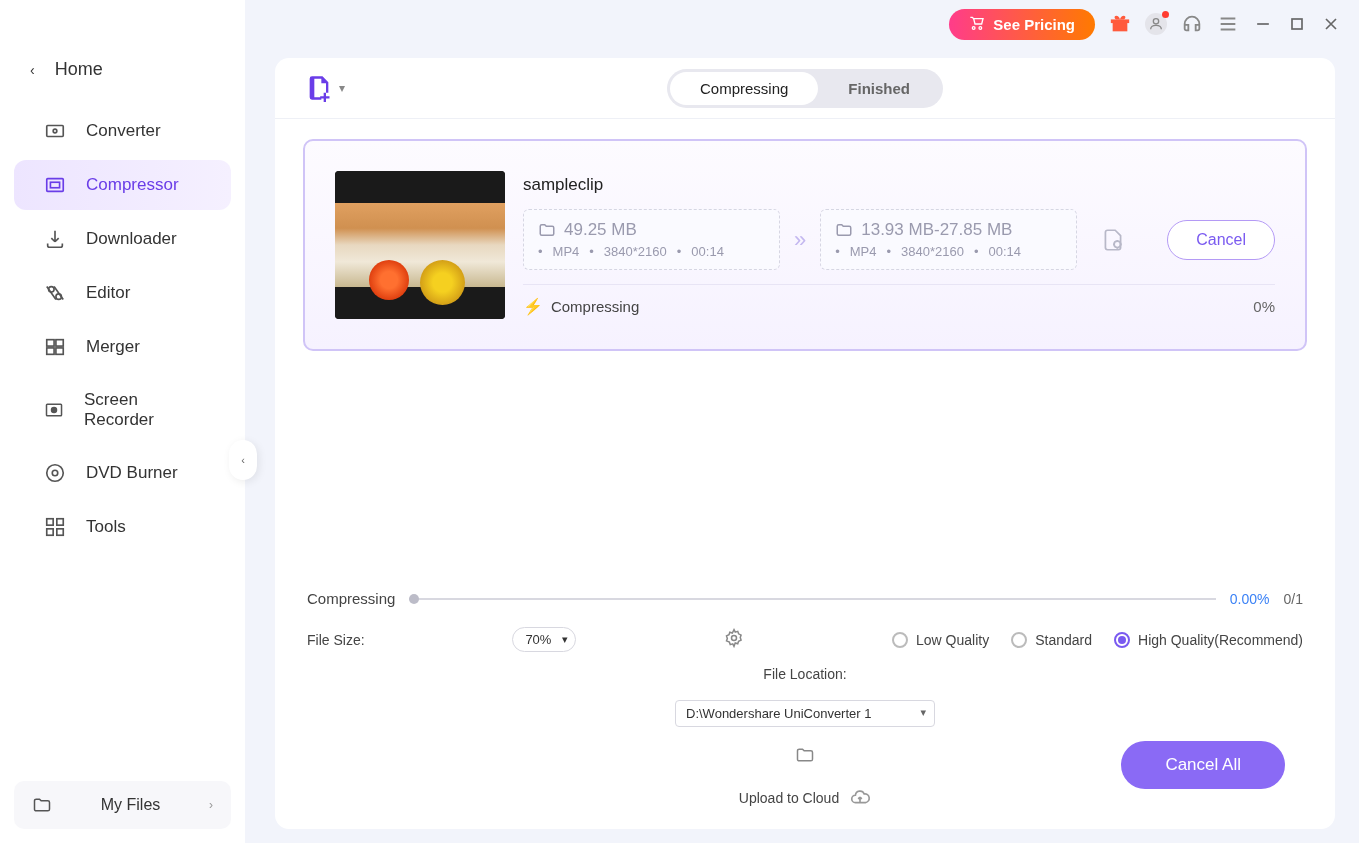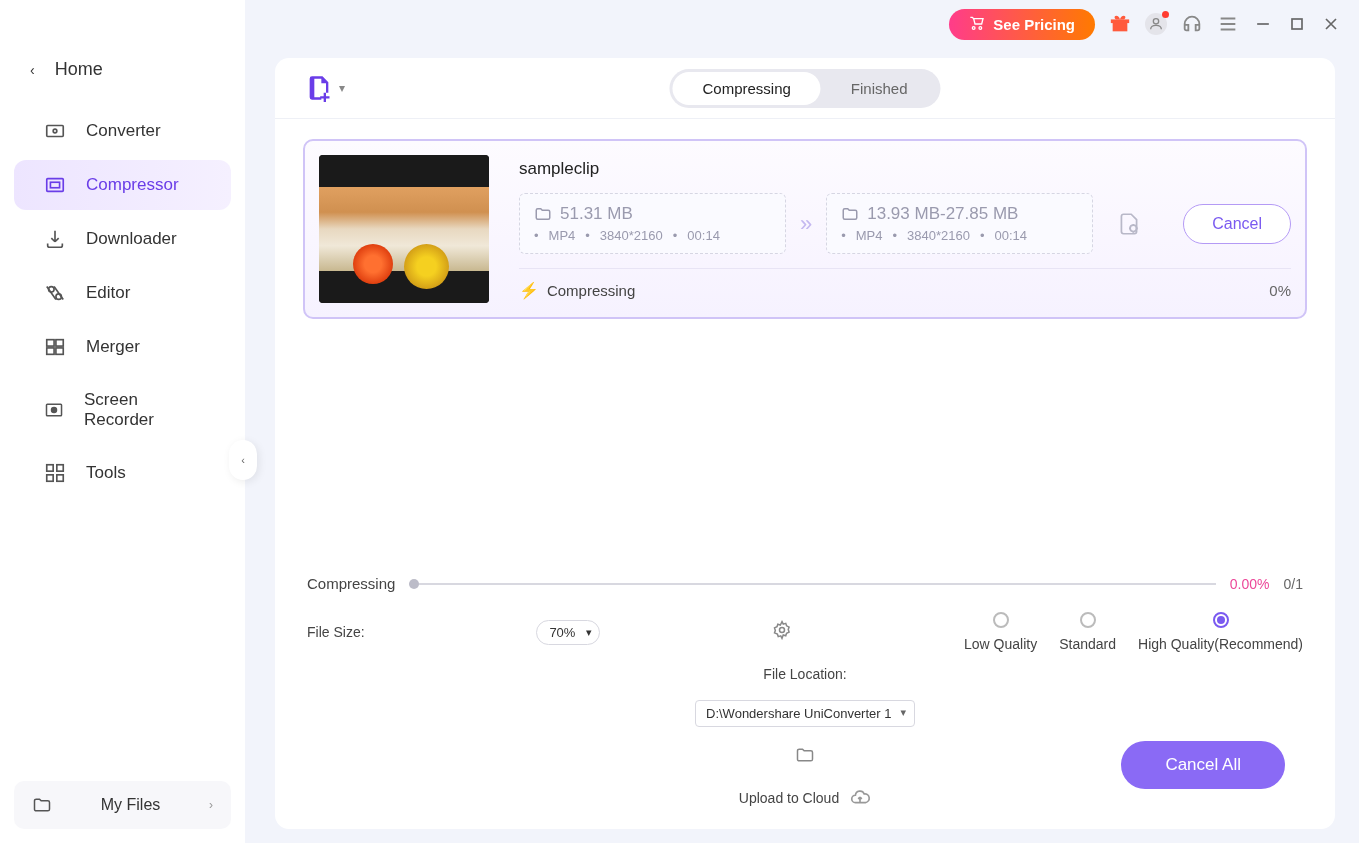--- a/index.html
+++ b/index.html
@@ -28,25 +28,25 @@
 .titlebar .ticon.gift { color: #ff5a3c; }
 .titlebar .ticon.avatar { background: #e4e4ea; border-radius: 50%; padding: 3px; }
 .titlebar .ticon.avatar::after { content: ''; position: absolute; top: -2px; right: -2px; width: 7px; height: 7px; background: #ff3b30; border-radius: 50%; }
 .titlebar .wc { width: 20px; cursor: pointer; color: #666; display:flex; align-items:center; justify-content:center; }
 
 .content-card { margin: 14px 24px 14px 30px; background: #fff; border-radius: 14px; flex: 1; display: flex; flex-direction: column; overflow: hidden; }
 .card-header { display: flex; align-items: center; padding: 16px 30px; border-bottom: 1px solid #eef0f6; position: relative; }
 .add-file { display: flex; align-items: center; gap: 6px; cursor: pointer; }
 .add-file-icon { width: 28px; height: 28px; color: #6a3de8; }
 .tab-group { position: absolute; left: 50%; transform: translateX(-50%); background: #e8e8ef; border-radius: 20px; display: flex; padding: 3px; }
-.tab { padding: 8px 30px; border-radius: 18px; font-size: 15px; color: #666; cursor: pointer; }
+.tab { padding: 8px 30px; border-radius: 18px; font-size: 15px; color: #666; cursor: pointer; font-weight: bold; }
 .tab.active { background: #fff; color: #222; font-weight: 500; }
 
 .task-list { flex: 1; padding: 20px 28px; }
-.task-card { border: 2px solid #d0c4f7; background: linear-gradient(180deg, #fdfbff 0%, #f6f2ff 100%); border-radius: 10px; padding: 14px; display: flex; gap: 30px; justify-content: space-between; }
+.task-card { border: 2px solid #d0c4f7; background: linear-gradient(180deg, #fdfbff 0%, #f6f2ff 100%); border-radius: 10px; padding: 30px; display: flex; gap: 18px; justify-content: space-between; }
 .thumb { width: 170px; height: 148px; background: #222; border-radius: 4px; overflow: hidden; display: flex; flex-direction: column; }
 .thumb-bar { height: 32px; background: #1a1a1a; }
 .thumb-img { flex: 1; background: linear-gradient(180deg, #e0a060 0%, #d09050 30%, #e8d8c0 50%, #f0e8d8 70%, #c8b890 100%); position: relative; }
 .thumb-img::before { content: ''; position: absolute; left: 50%; top: 68%; width: 45px; height: 45px; background: radial-gradient(circle, #f5d020 30%, #d4a017 70%); border-radius: 50%; }
 .thumb-img::after { content: ''; position: absolute; left: 20%; top: 68%; width: 40px; height: 40px; background: radial-gradient(circle, #ff7030 30%, #e04010 70%); border-radius: 50%; }
 .task-body { flex: 1; display: flex; flex-direction: column; }
 .task-title { font-size: 17px; color: #222; margin-bottom: 14px; margin-top: 4px; }
 .task-row { display: flex; align-items: center; gap: 14px; }
 .info-box { flex: 1; border: 1px dashed #d6d6e3; border-radius: 6px; padding: 10px 14px; background: #fafaff; }
 .info-size { display: flex; align-items: center; gap: 8px; color: #9a9aae; font-size: 17px; margin-bottom: 4px; }
@@ -59,34 +59,34 @@
 .task-status-left { display: flex; align-items: center; gap: 8px; }
 .bolt { color: #ff7a00; font-size: 16px; }
 .status-text { color: #444; font-size: 15px; }
 .status-pct { color: #666; font-size: 15px; }
 
 .bottom-bar { padding: 0 32px 20px 32px; }
 .progress-row { display: flex; align-items: center; gap: 14px; margin-bottom: 20px; }
 .progress-label { font-size: 15px; color: #444; }
 .progress-track { flex: 1; height: 2px; background: #d8d8e0; position: relative; }
 .progress-track::before { content:''; position:absolute; left:0; top:-4px; width:10px; height:10px; background:#bcbcc8; border-radius:50%; }
-.progress-pct { font-size: 14px; color: #ec4899; }
+.progress-pct { font-size: 14px; color: #3b82f6; }
 .progress-count { font-size: 14px; color: #666; }
 .options-row { display: flex; align-items: center; gap: 20px; margin-bottom: 14px; justify-content: space-between; }
 .opt-label { font-size: 14px; color: #444; }
 .file-size-select { border: 1px solid #d8d8e0; border-radius: 14px; padding: 4px 24px 4px 12px; font-size: 13px; color: #333; position: relative; background: #fff; display:inline-flex; align-items:center; }
 .file-size-select::after { content: '▾'; position: absolute; right: 8px; color: #333; font-size: 11px; }
 .cog-icon { color: #888; width: 20px; cursor: pointer; }
 .radio-group { display: flex; gap: 22px; }
-.radio-opt { display: flex; align-items: center; gap: 8px; font-size: 14px; color: #444; cursor: pointer; flex-direction: column; }
+.radio-opt { display: flex; align-items: center; gap: 8px; font-size: 14px; color: #444; cursor: pointer; }
 .radio-circle { width: 16px; height: 16px; border: 2px solid #bbb; border-radius: 50%; display: flex; align-items: center; justify-content: center; }
 .radio-opt.selected .radio-circle { border-color: #7a5af0; }
 .radio-opt.selected .radio-circle::after { content:''; width: 8px; height: 8px; background: #7a5af0; border-radius: 50%; }
 .location-row { display: flex; align-items: center; gap: 18px; flex-direction: column; }
-.loc-select { border: 1px solid #d8d8e0; border-radius: 4px; padding: 5px 26px 5px 10px; font-size: 13px; color: #333; width: 220px; position: relative; background: #fff; overflow: hidden; white-space: nowrap; }
+.loc-select { border: 1px solid #d8d8e0; border-radius: 4px; padding: 5px 26px 5px 10px; font-size: 13px; color: #333; width: 260px; position: relative; background: #fff; overflow: hidden; white-space: nowrap; }
 .loc-select::after { content: '▾'; position: absolute; right: 8px; color: #666; font-size: 11px; top: 5px; }
 .folder-icon { color: #888; width: 20px; cursor: pointer; }
 .upload-cloud { display: flex; align-items: center; gap: 10px; font-size: 14px; color: #444; cursor: pointer; }
 .cancel-all-btn { position: absolute; right: 50px; bottom: 40px; background: #8a6af5; color: #fff; border: none; padding: 14px 44px; border-radius: 28px; font-size: 17px; cursor: pointer; }
 svg { width: 100%; height: 100%; }
 </style>
 </head>
 <body>
 
 <div class="sidebar">
@@ -144,20 +144,29 @@
     <span class="label">Merger</span>
   </div>
   <div class="sidebar-item">
     <span class="icon">
         <svg viewBox="0 0 24 24" fill="none" stroke="currentColor" stroke-width="1.8">
           <rect x="3" y="5" width="18" height="14" rx="1"></rect>
           <circle cx="12" cy="12" r="3" fill="currentColor"></circle>
         </svg>
       </span>
     <span class="label">Screen Recorder</span>
+  </div>
+  <div class="sidebar-item">
+    <span class="icon">
+        <svg viewBox="0 0 24 24" fill="none" stroke="currentColor" stroke-width="1.8">
+          <circle cx="12" cy="12" r="9"></circle>
+          <circle cx="12" cy="12" r="3"></circle>
+        </svg>
+      </span>
+    <span class="label">DVD Burner</span>
   </div>
   <div class="sidebar-item">
     <span class="icon">
         <svg viewBox="0 0 24 24" fill="none" stroke="currentColor" stroke-width="1.8">
           <rect x="3" y="3" width="7" height="7"></rect>
           <rect x="14" y="3" width="7" height="7"></rect>
           <rect x="3" y="14" width="7" height="7"></rect>
           <rect x="14" y="14" width="7" height="7"></rect>
         </svg>
       </span>
@@ -249,21 +258,21 @@
         <div class="task-body">
           <div class="task-title">sampleclip</div>
           <div class="task-row">
             <div class="info-box">
               <div class="info-size">
                 <span style="width:18px;display:inline-flex">
                     <svg viewBox="0 0 24 24" fill="none" stroke="currentColor" stroke-width="2">
                       <path d="M3 7a2 2 0 012-2h4l2 2h8a2 2 0 012 2v8a2 2 0 01-2 2H5a2 2 0 01-2-2V7z"></path>
                     </svg>
                   </span>
-                <span>51.31 MB</span>
+                <span>49.25 MB</span>
               </div>
               <div class="info-meta">
                 <span class="dot">•</span>
                   <span>MP4</span>
                 <span class="dot">•</span>
                   <span>3840*2160</span>
                 <span class="dot">•</span>
                   <span>00:14</span>
               </div>
             </div>

